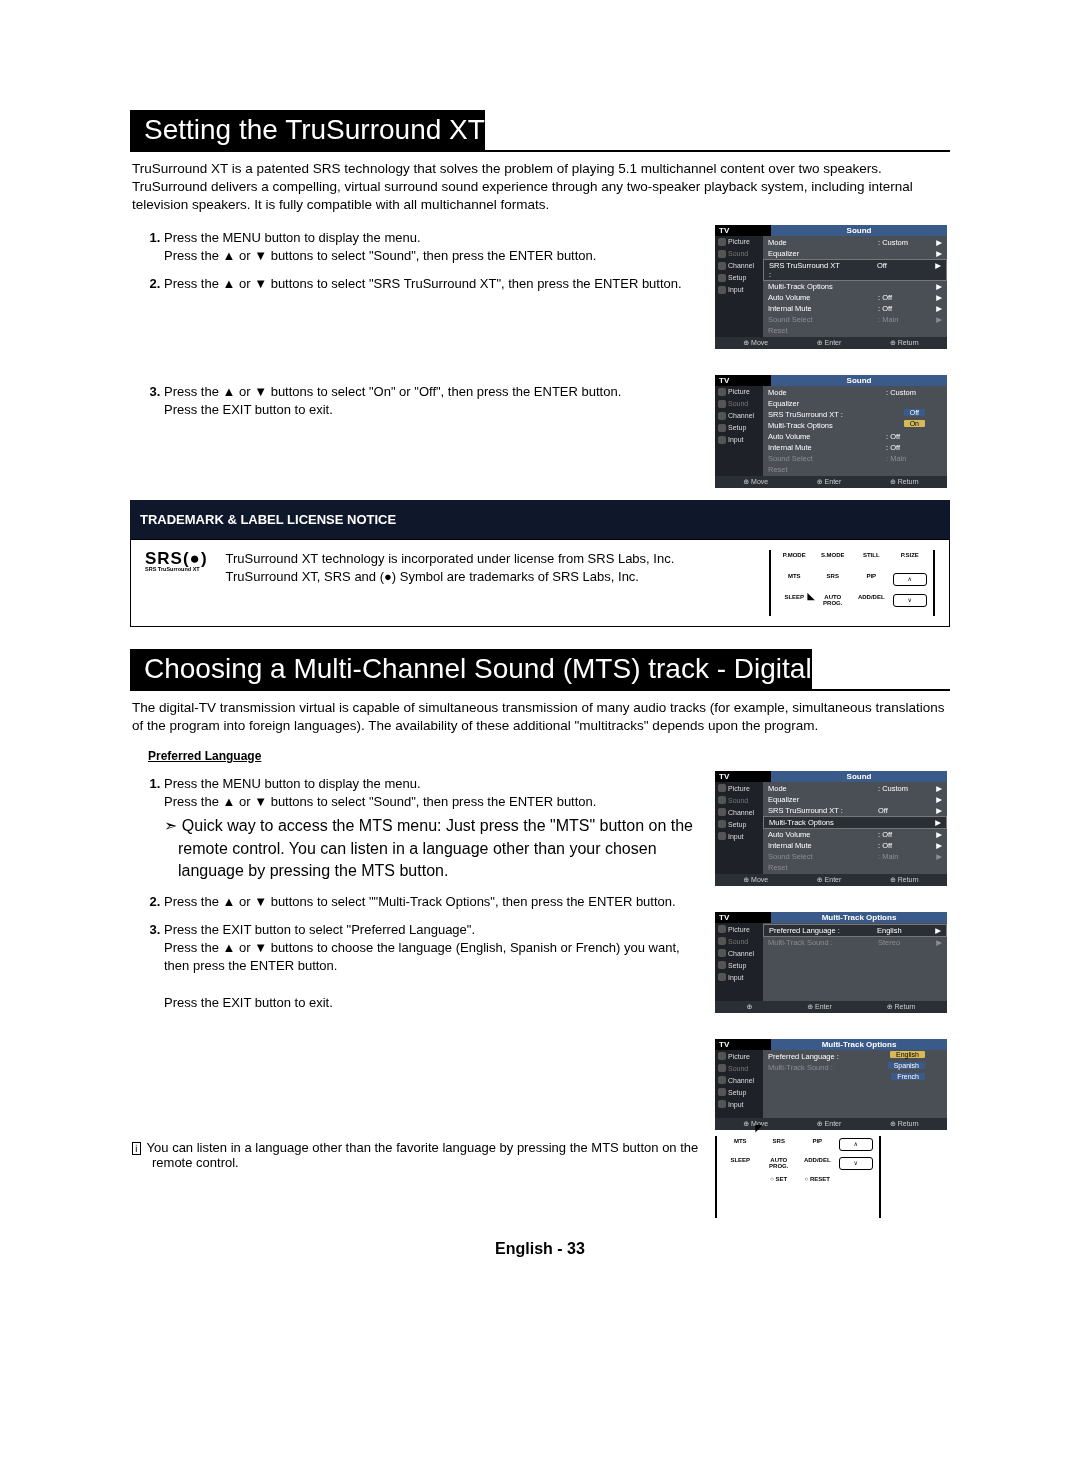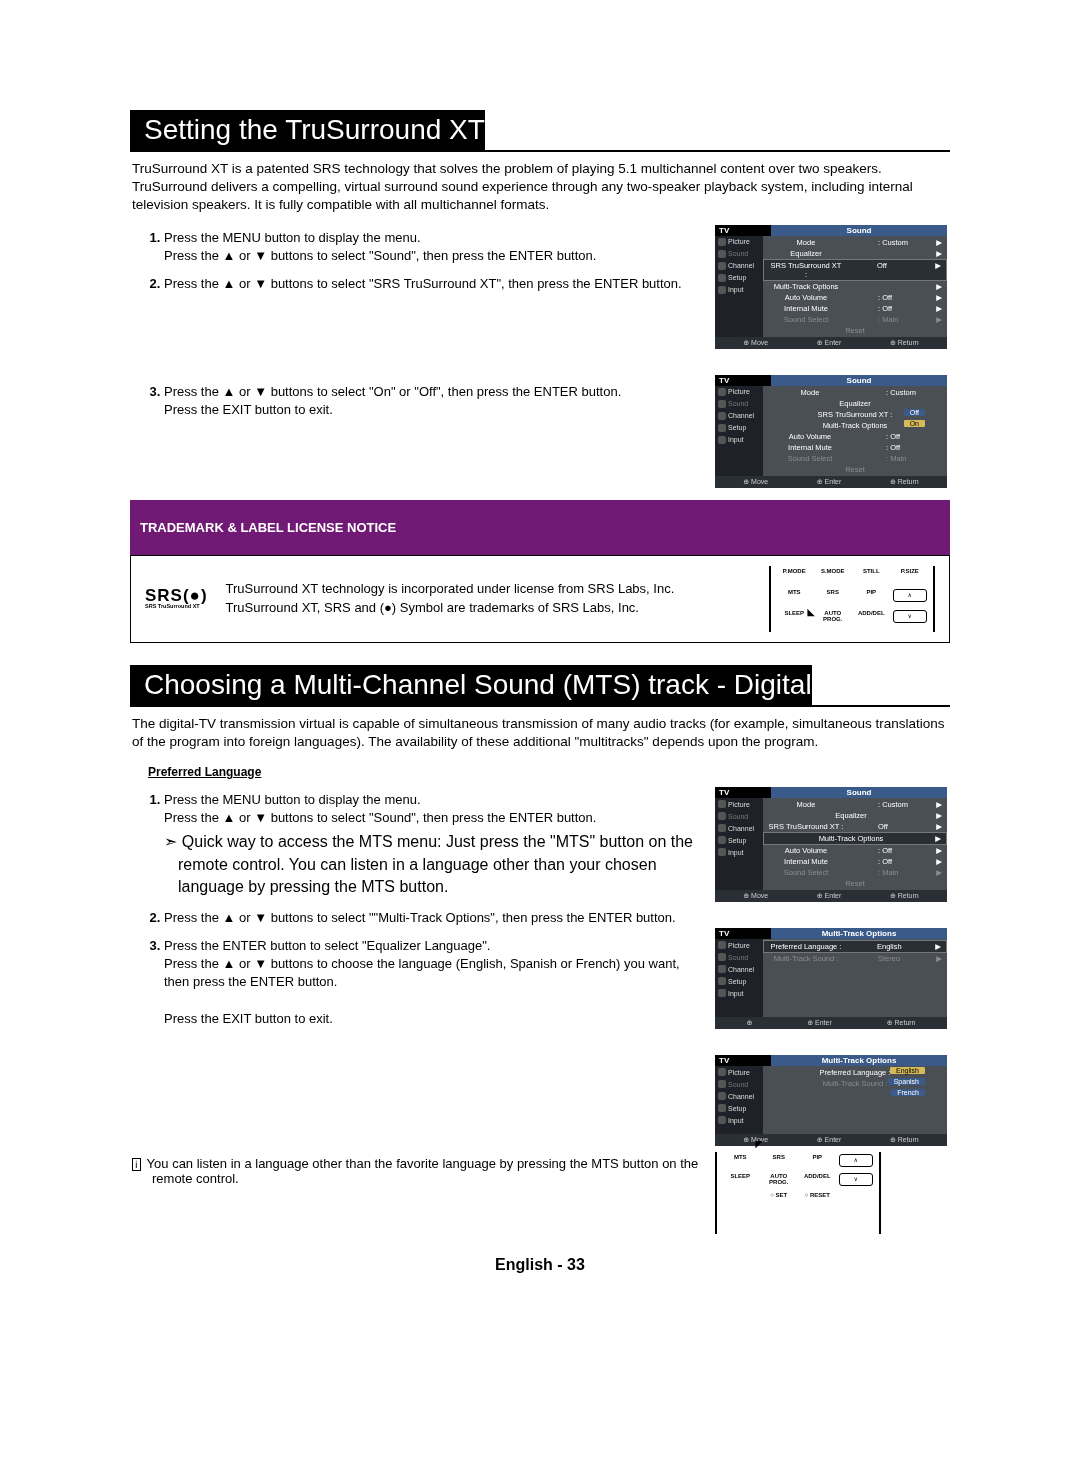--- a/index.html
+++ b/index.html
@@ -46,33 +46,32 @@
     padding-left: 34px;
     font-size: 13px;
     line-height: 1.4;
   }
   ol.steps > li {
     margin-bottom: 10px;
   }
   ol.steps li::marker { font-weight:bold; }
   .spacer-big { height: 80px; }
   .trademark-bar {
-    background: #701a75;
+    background: #0f172a;
     color: #fff;
     font-weight: bold;
     font-size: 13px;
-    padding: 20px 10px;
+    padding: 12px 10px;
     margin-top: 12px;
   }
   .trademark-body {
     border: 1px solid #000;
     padding: 10px 14px;
     display: flex;
     gap: 18px;
-    align-items: center;
   }
   .srs-logo {
     font-weight: 900;
     font-size: 17px;
     letter-spacing: 1px;
     line-height: 1;
   }
   .srs-logo small { display:block; font-size:5.5px; font-weight:bold; letter-spacing:0;}
   .remote {
     width: 150px;
@@ -132,21 +131,21 @@
   .tv-side .sitem.dim { color:#777; }
   .tv-side .si-ico { width:8px; height:8px; background:#555; border-radius:2px; flex:none;}
   .tv-main {
     flex:1;
     background:#4a4e55;
     padding:1px 0;
   }
   .tv-row { display:flex; font-size:7.5px; padding:1px 5px; color:#fff; position:relative;}
   .tv-row.dim { color:#8b8d90; }
   .tv-row.sel { background:#2a2f36; border:1px solid #777;}
-  .tv-row .k { flex:1;text-align:center; }
+  .tv-row .k { flex:1; }
   .tv-row .v { width:56px;margin-left:34px; }
   .tv-row .arr { width:8px; text-align:right;}
   .tv-row .optbox { position:absolute; right:22px; top:0; background:#3a5a8a; color:#fff; font-size:7px; padding:0 6px; border-radius:1px;}
   .tv-foot {
     background:#2a2f36;
     color:#ccc;
     font-size:7px;
     display:flex;
     justify-content:space-around;
     padding:2px 4px;
@@ -368,21 +367,21 @@
   <div class="cols">
     <div class="col-text">
       <ol class="steps">
         <li>
           <span>Press the MENU button to display the menu.</span><br>
           <span>Press the ▲ or ▼ buttons to select "Sound", then press the ENTER button.</span>
           <div class="tip-row">➣ Quick way to access the MTS menu: Just press the "MTS" button on the remote control. You can listen in a language other than your chosen language by pressing the MTS button.</div>
         </li>
         <li><span>Press the ▲ or ▼ buttons to select ""Multi-Track Options", then press the ENTER button.</span></li>
         <li>
-          <span>Press the ENTER button to select "Equalizer Language".</span><br>
+          <span>Press the EXIT button to select "Preferred Language".</span><br>
           <span>Press the ▲ or ▼ buttons to choose the language (English, Spanish or French) you want, then press the ENTER button.</span><br><br>
           <span>Press the EXIT button to exit.</span>
         </li>
       </ol>
     </div>
 
     <div class="col-shots">
 
       <div class="tv">
         <div class="tv-top">

